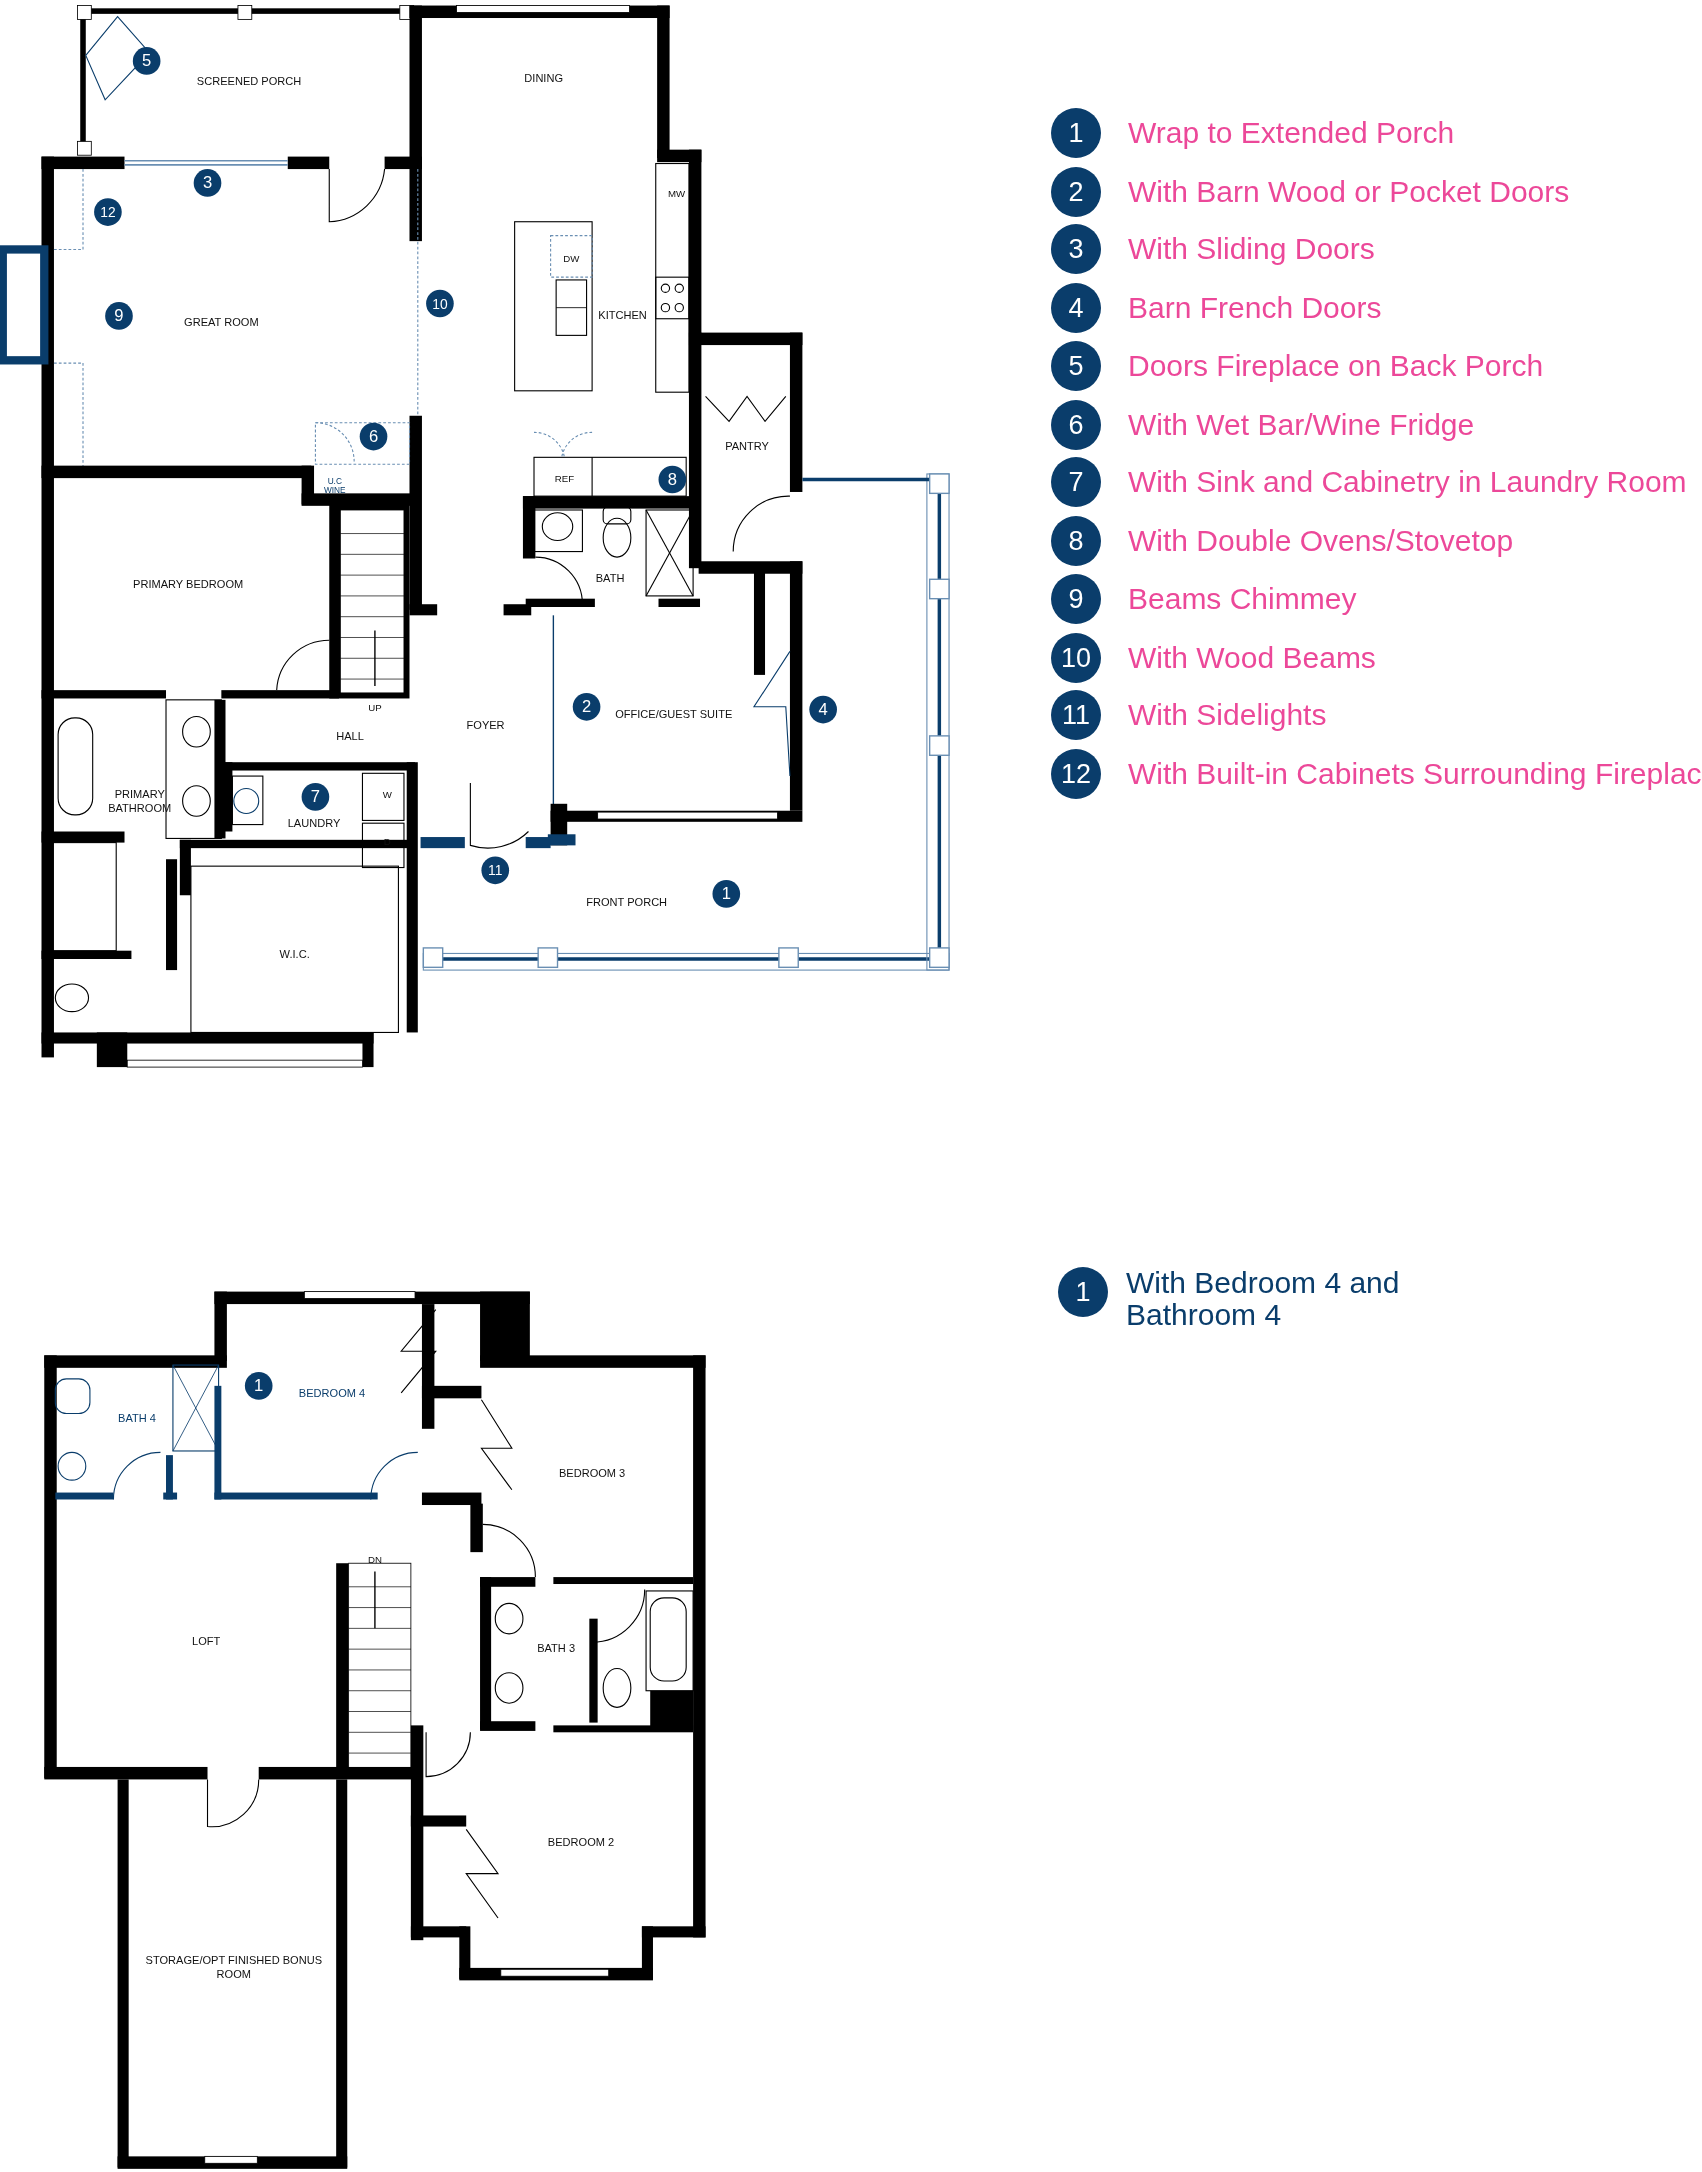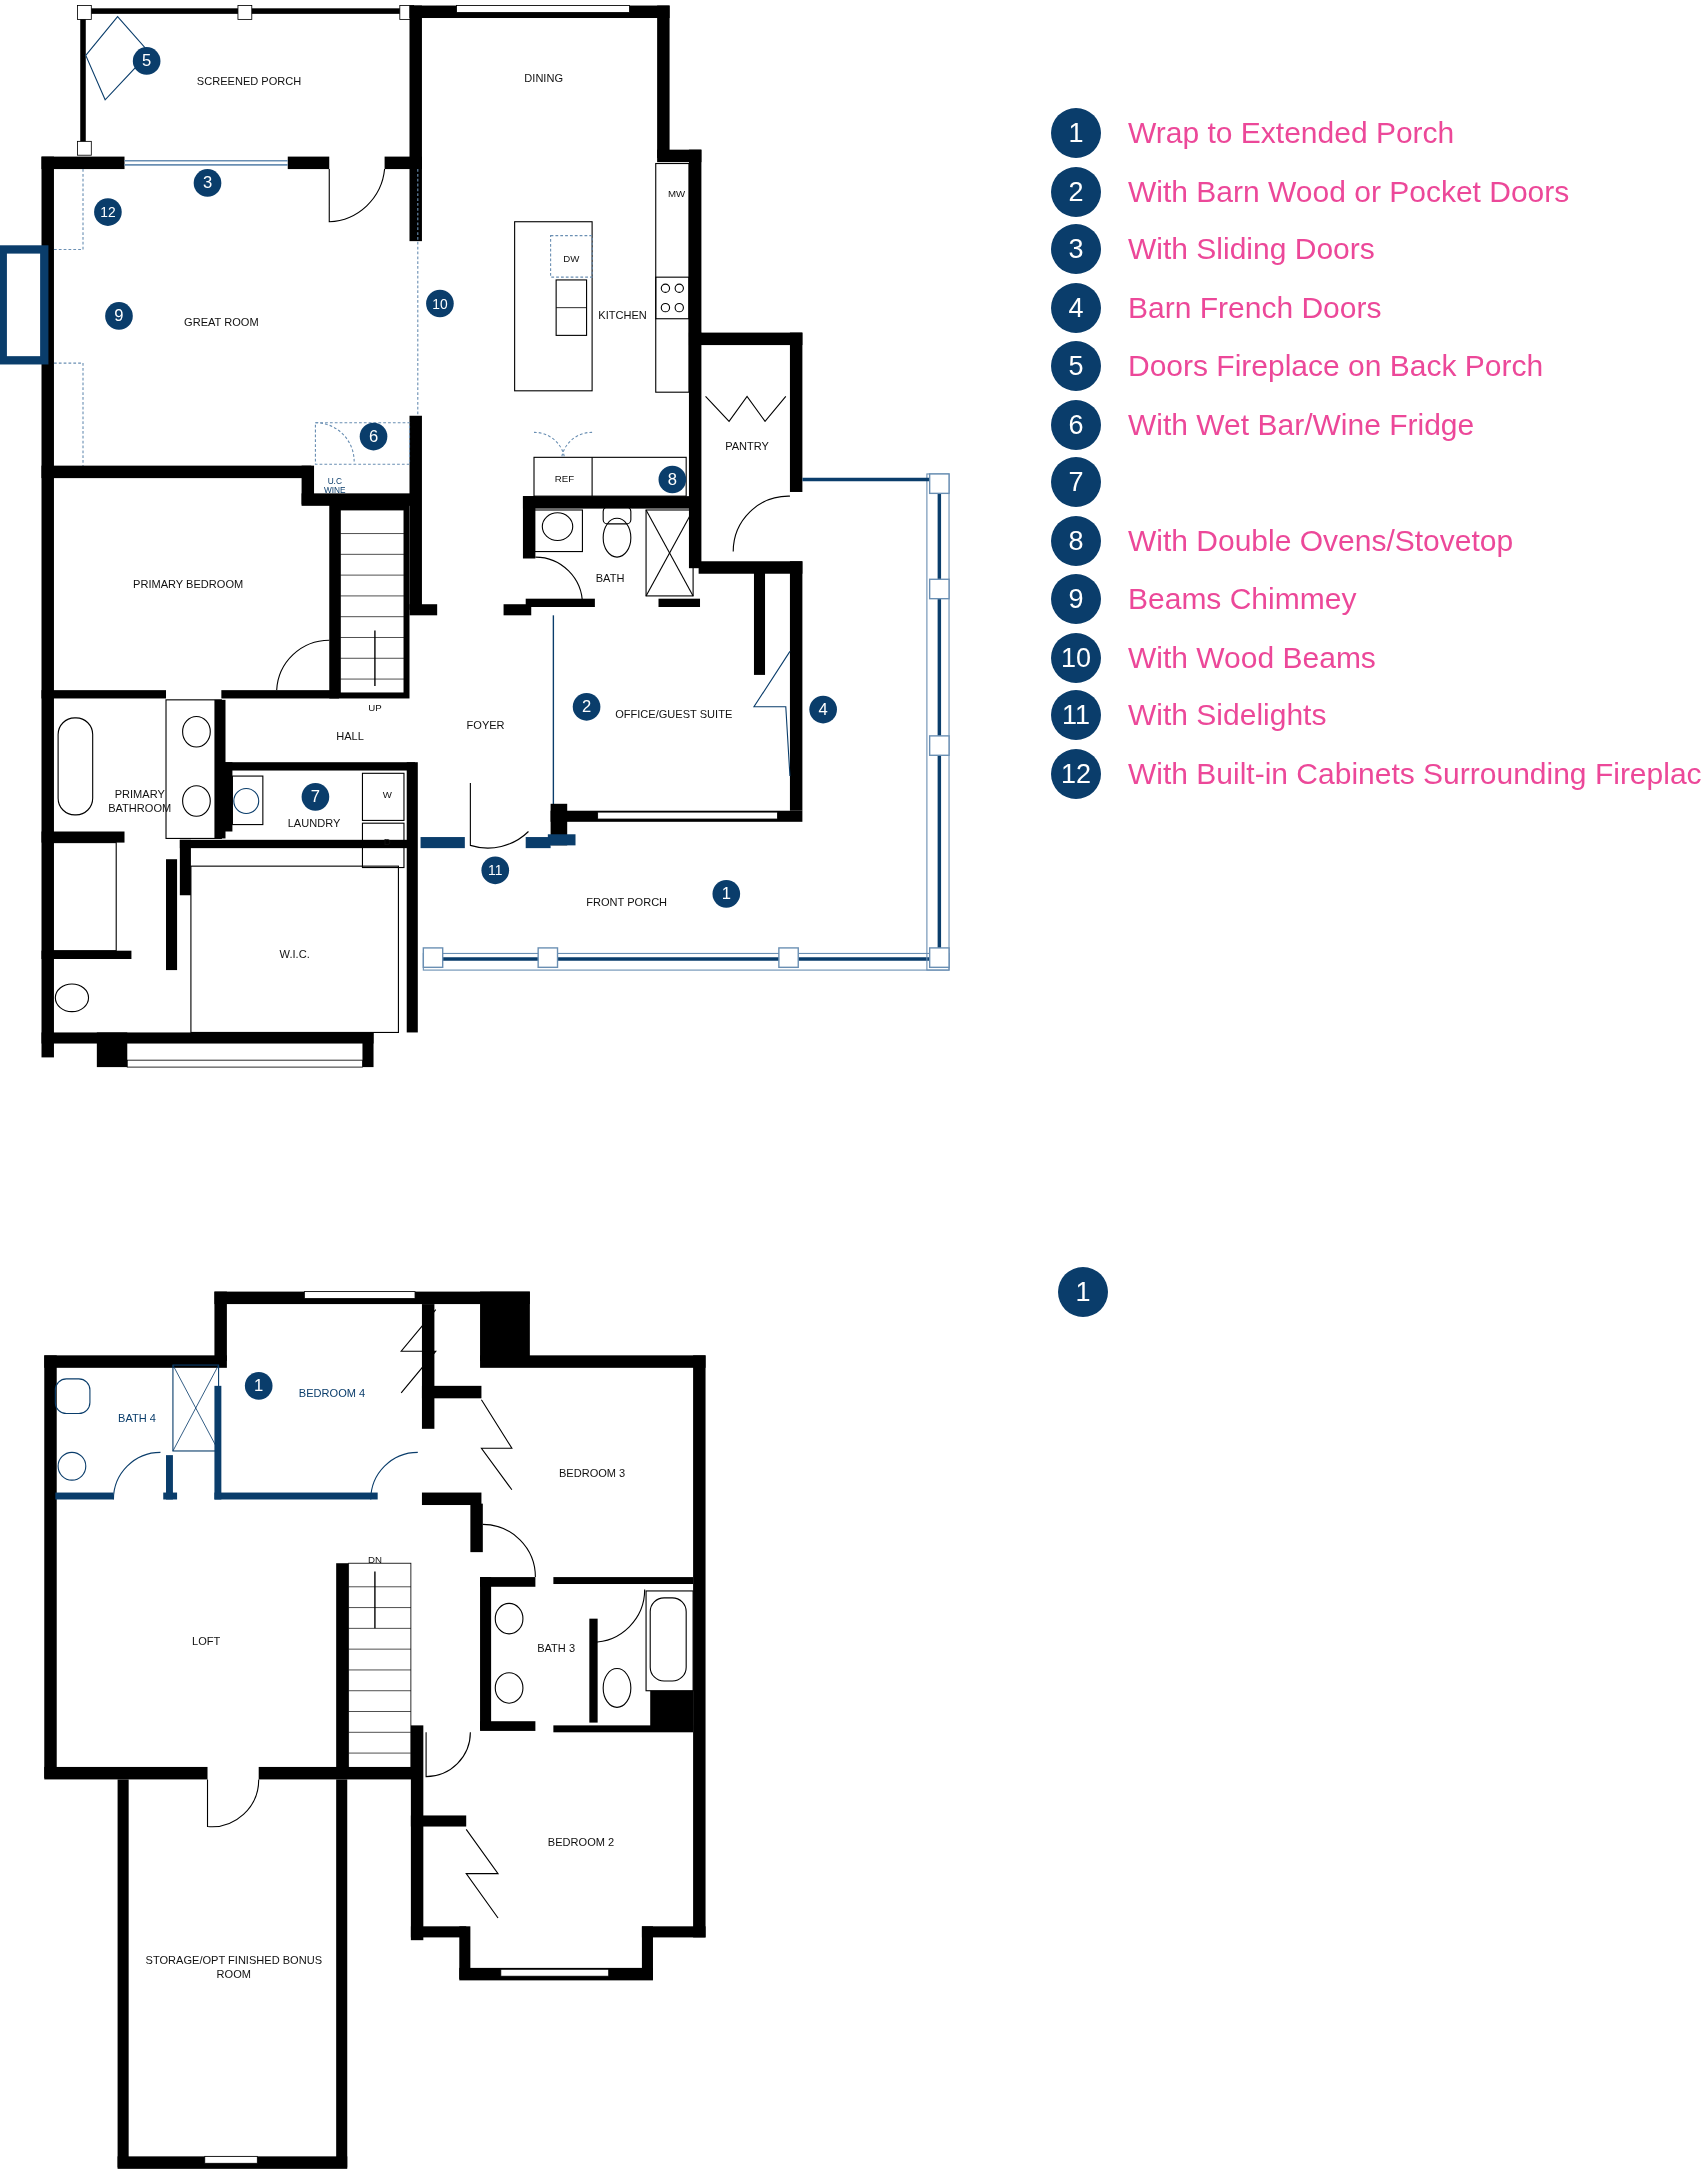--- a/index.html
+++ b/index.html
@@ -372,20 +372,21 @@
   <div class="legend-item" style="top:233px">
       <div class="legend-badge">5</div>
       <div class="legend-text">Doors Fireplace on Back Porch</div>
     </div>
   <div class="legend-item" style="top:292px">
       <div class="legend-badge">6</div>
       <div class="legend-text">With Wet Bar/Wine Fridge</div>
     </div>
   <div class="legend-item" style="top:349px">
       <div class="legend-badge">7</div>
+      <div class="legend-text">With Sink and Cabinetry in Laundry Room</div>
     </div>
   <div class="legend-item" style="top:408px">
       <div class="legend-badge">8</div>
       <div class="legend-text">With Double Ovens/Stovetop</div>
     </div>
   <div class="legend-item" style="top:466px">
       <div class="legend-badge">9</div>
       <div class="legend-text">Beams Chimmey</div>
     </div>
   <div class="legend-item" style="top:525px">
@@ -398,15 +399,19 @@
     </div>
   <div class="legend-item" style="top:641px">
       <div class="legend-badge">12</div>
       <div class="legend-text">With Built-in Cabinets Surrounding Fireplace</div>
     </div>
 </div>
 
 <div class="legend" style="left:1058px; top:1267px; width:450px; height:72px;">
   <div class="legend-item" style="top:0px; align-items:flex-start; height:auto;">
     <div class="legend-badge">1</div>
+    <div class="legend2-text">
+      <div>With Bedroom 4 and</div>
+      <div>Bathroom 4</div>
+    </div>
   </div>
 </div>
 
 
 </body></html>

